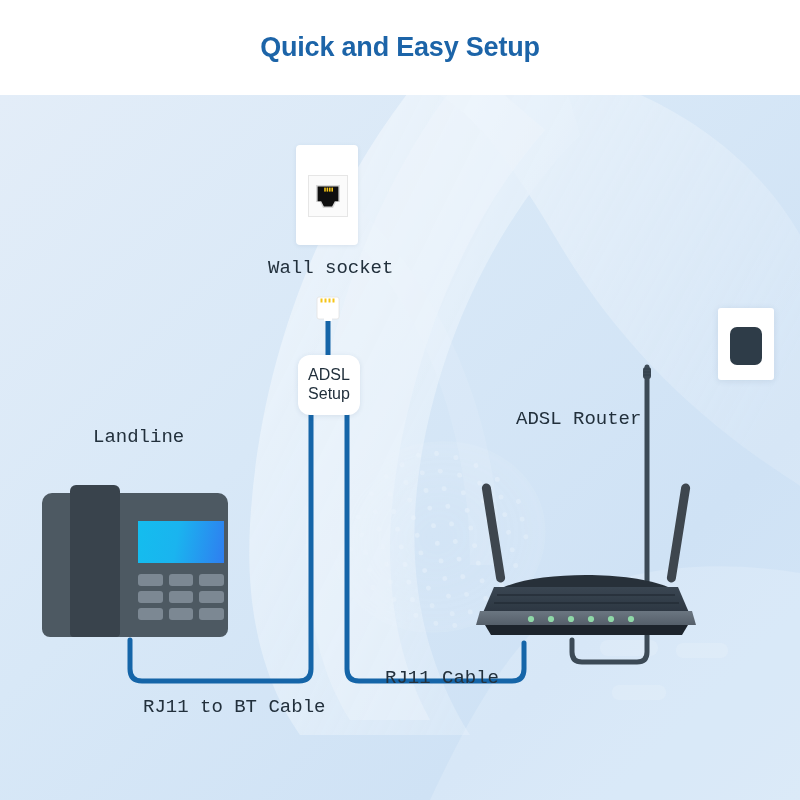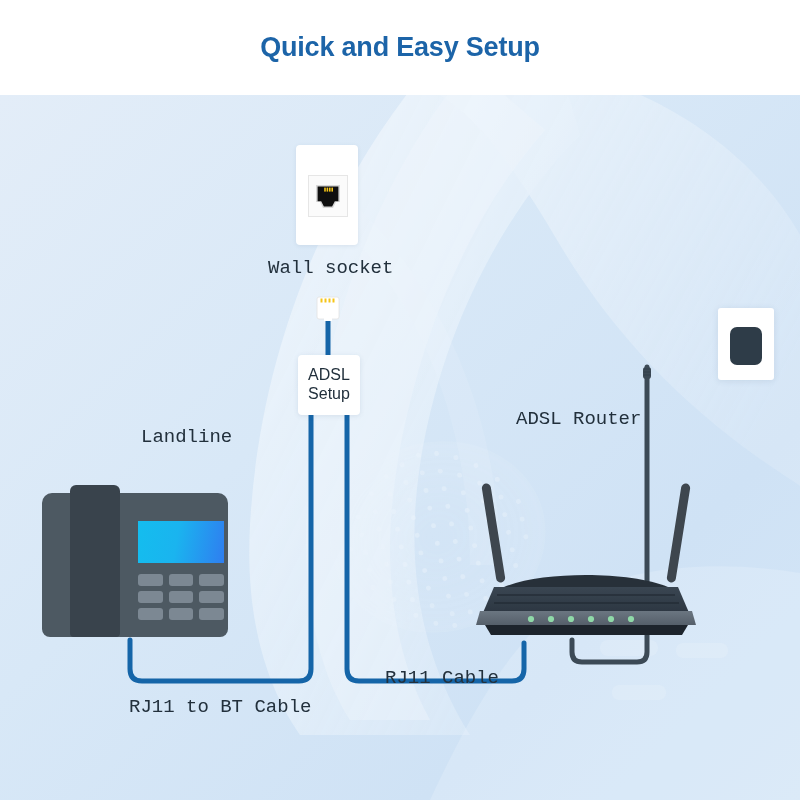--- a/index.html
+++ b/index.html
@@ -70,23 +70,23 @@
 
   
   .label {
     position: absolute;
     color: #22303c;
     font-size: 19px;
     white-space: nowrap;
     font-family: Liberation Mono, monospace;
   }
   .label-wall   { left: 268px; top: 162px; }
-  .label-land   { left: 93px;  top: 331px; margin-left: 48px; }
+  .label-land   { left: 93px;  top: 331px; }
   .label-router { left: 516px; top: 313px; }
-  .label-rj11bt { left: 129px; top: 601px; }
+  .label-rj11bt { left: 143px; top: 601px; }
   .label-rj11   { left: 385px; top: 572px; }
 
   
   .wall-socket {
     position: absolute;
     left: 296px;
     top: 50px;
     width: 62px;
     height: 100px;
     background: #ffffff;
@@ -104,21 +104,21 @@
   }
 
   
   .adsl-filter {
     position: absolute;
     left: 298px;
     top: 260px;
     width: 62px;
     height: 60px;
     background: #ffffff;
-    border-radius: 4px;
+    border-radius: 12px;
     box-shadow: 0 1px 5px rgba(60,90,120,0.12);
     display: flex;
     flex-direction: column;
     align-items: center;
     justify-content: center;
     line-height: 1.18;
   }
   .adsl-filter span {
     font-size: 16px;
     color: #22303c;

